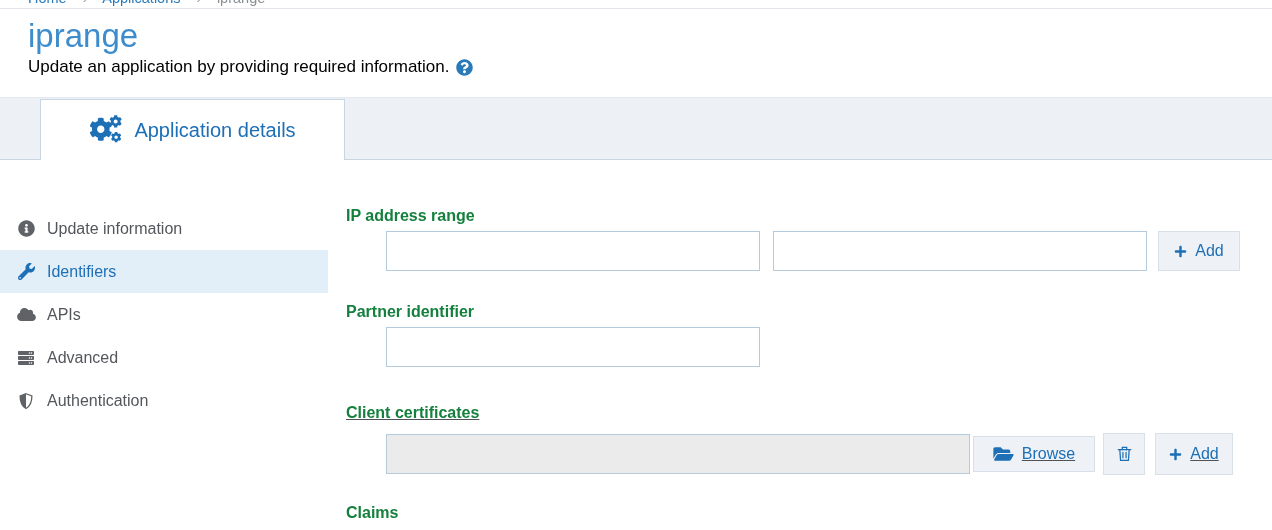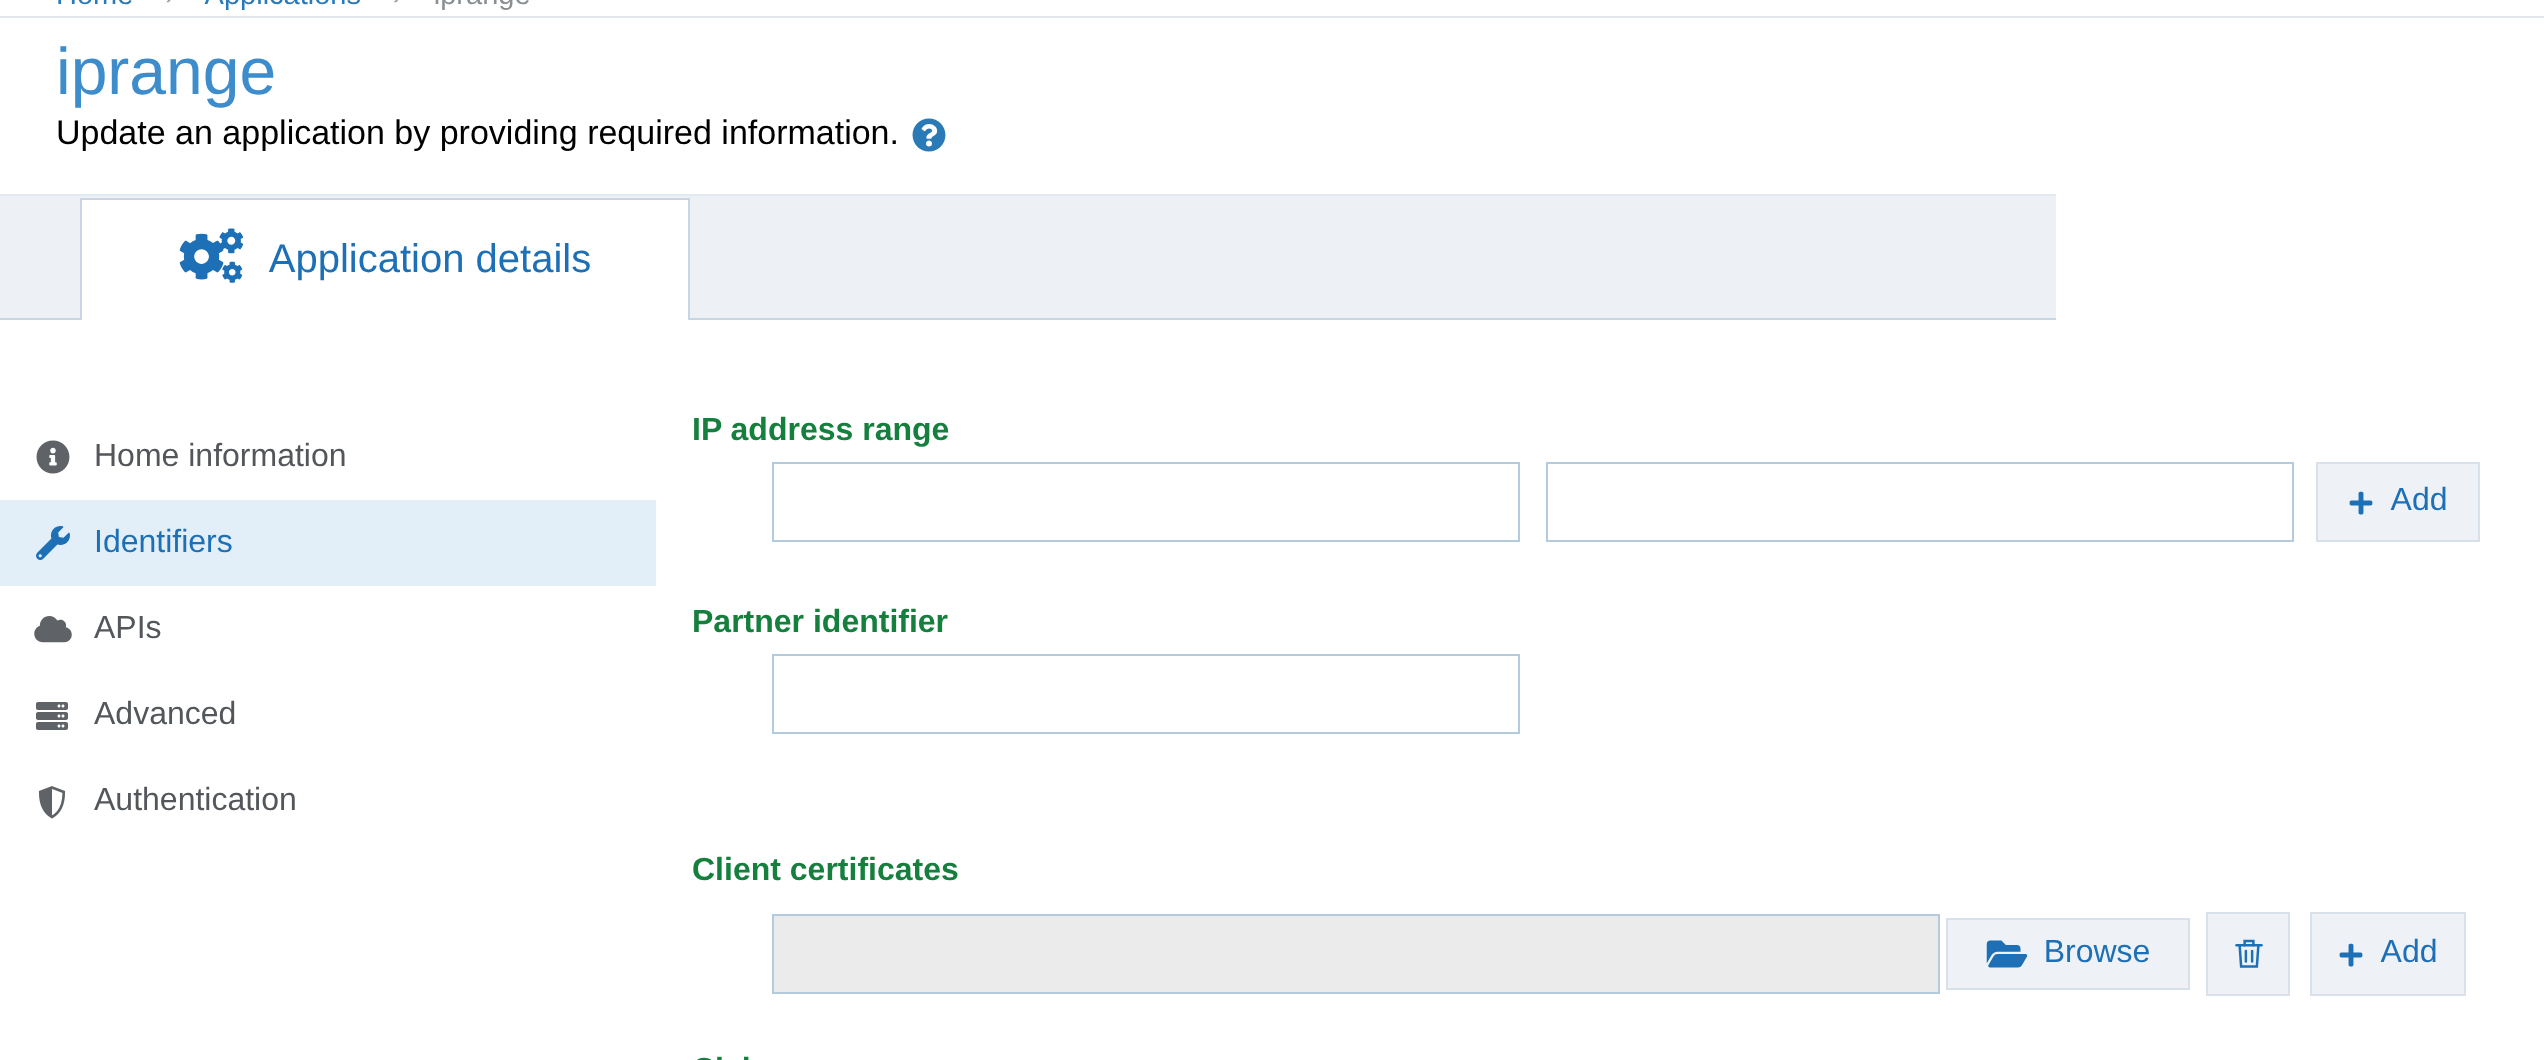--- a/index.html
+++ b/index.html
@@ -15,21 +15,21 @@
   .breadcrumb .crumb-current { color:#8a8f94; }
 
   
   .page-header { padding:8px 0 0 28px; }
   .page-title { font-size:33px; font-weight:400; color:#3d8ccc; line-height:38px; }
   .page-subtitle-row { margin-top:2px; display:flex; align-items:center; gap:7px; }
   .page-subtitle { font-size:17px; color:#000000; }
   .help-icon svg { display:block; }
 
   
-  .tab-strip { position:absolute; left:0; top:97px; width:1028px; height:63px;
+  .tab-strip { position:absolute; left:0; top:97px; width:1272px; height:63px;
                background:#edf1f6; border-top:1px solid #e3e9f0; border-bottom:1px solid #c7d6e2; }
   .tab-active { position:absolute; left:40px; top:1px; width:305px; height:62px;
                 background:#ffffff; border:1px solid #c7d6e2; border-bottom:none;
                 display:flex; align-items:center; justify-content:center; gap:11px; cursor:pointer; }
   .tab-label { font-size:20px; color:#1d6fb6; }
 
   
   .main { position:absolute; left:0; top:160px; width:1272px; height:370px; background:#fff; }
 
   .sidebar { position:absolute; left:0; top:47px; width:328px; }
@@ -47,21 +47,21 @@
   .btn { display:flex; align-items:center; justify-content:center; gap:8px; height:40px;
          background:#eef2f6; border:1px solid #d8e1ea; color:#1d6fb6; font-size:16px;
          cursor:pointer; font-family:"Liberation Sans", sans-serif; }
   .btn svg { display:block; }
 
   .sec-ip .txt-input { width:374px; }
   .gap13 { width:13px; } .gap11 { width:11px; } .gap3 { width:3px; } .gap8 { width:8px; } .gap10 { width:10px; }
   .btn-add { width:82px; }
   .sec-partner { margin-top:32px; }
   .sec-partner .txt-input { width:374px; }
-  .sec-cert { margin-top:60px; }
+  .sec-cert { margin-top:37px;text-decoration:underline; }
   .sec-cert .field-label { margin-bottom:11px; }
   .cert-input { width:584px; }
   .btn-browse { width:122px; height:36px; }
   .btn-trash { width:42px; height:42px; }
   .btn-add2 { width:78px; height:42px; }
   .sec-claims { margin-top:29px; }
 
   .hidden-defs { position:absolute; width:0; height:0; overflow:hidden; }
 </style>
 </head>
@@ -112,21 +112,21 @@
 <div class="main">
 
   <div class="sidebar">
 
     <div class="side-item">
       <span class="side-ico">
         <svg width="17" height="17" viewBox="0 0 512 512" fill="#5f6367">
           <path d="M256 8C119.043 8 8 119.083 8 256c0 136.997 111.043 248 248 248s248-111.003 248-248C504 119.083 392.957 8 256 8zm0 110c23.196 0 42 18.804 42 42s-18.804 42-42 42-42-18.804-42-42 18.804-42 42-42zm56 254c0 6.627-5.373 12-12 12h-88c-6.627 0-12-5.373-12-12v-24c0-6.627 5.373-12 12-12h12v-64h-12c-6.627 0-12-5.373-12-12v-24c0-6.627 5.373-12 12-12h64c6.627 0 12 5.373 12 12v100h12c6.627 0 12 5.373 12 12v24z"></path>
         </svg>
       </span>
-      <span>Home information</span>
+      <span>Update information</span>
     </div>
 
     <div class="side-item active">
       <span class="side-ico">
         <svg width="17" height="17" viewBox="0 0 512 512" fill="#1d6fb6">
           <path d="M507.73 109.1c-2.24-9.03-13.54-12.09-20.12-5.51l-74.36 74.36-67.88-11.31-11.31-67.88 74.36-74.36c6.62-6.62 3.43-17.9-5.66-20.16-47.38-11.74-99.55.91-136.58 37.93-39.64 39.64-50.55 97.1-34.05 147.2L18.74 402.76c-24.99 24.99-24.99 65.51 0 90.5 24.99 24.99 65.51 24.99 90.5 0l213.21-213.21c50.12 16.71 107.47 5.68 147.37-34.22 37.07-37.07 49.7-89.32 37.91-136.73zM64 472c-13.25 0-24-10.75-24-24 0-13.26 10.75-24 24-24s24 10.74 24 24c0 13.25-10.75 24-24 24z"></path>
         </svg>
       </span>
       <span>Identifiers</span>
     </div>

